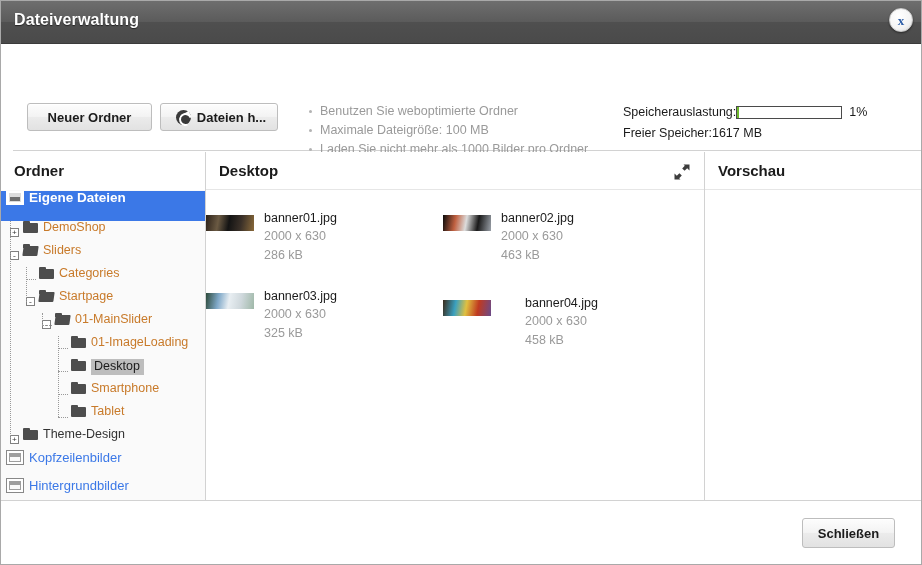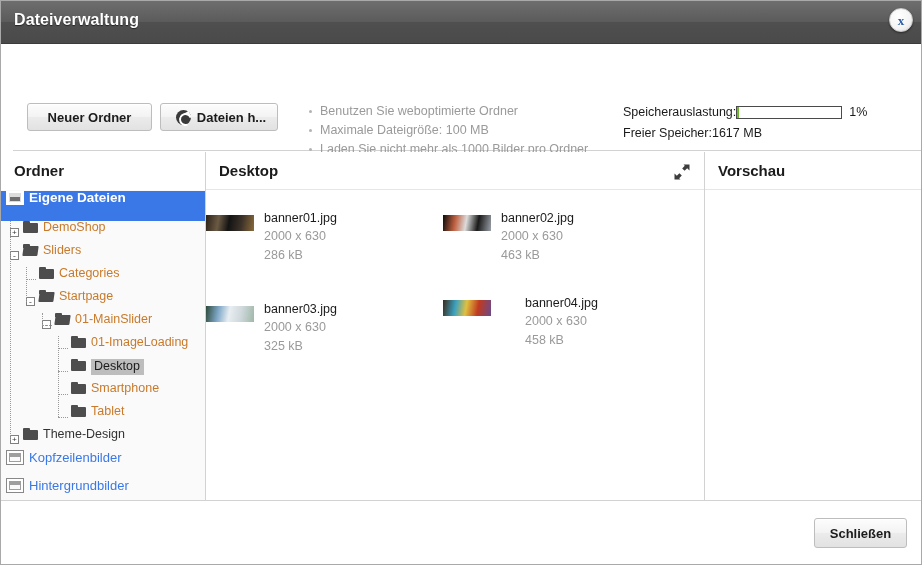--- a/index.html
+++ b/index.html
@@ -288,21 +288,21 @@
     position: relative;
   }
 
   
   .footer {
     position: absolute; left: 0; right: 0; bottom: 0; height: 64px;
     background: #fff;
     border-top: 1px solid #d2d2d2;
   }
   #btn-close {
-    position: absolute; right: 14px; top: 17px;
+    position: absolute; right: 26px; top: 17px;
     width: 93px; height: 30px;
   }
 </style>
 </head>
 <body>
 
 <div id="app">
 
   <div class="titlebar">
     <div class="titlebar-title">Dateiverwaltung</div>
@@ -466,21 +466,21 @@
             </span>
           </div>
           <div class="file-cell" style="left: 237px; top: 0px;">
             <span class="thumb" style="background: linear-gradient(100deg, rgb(10, 10, 10) 0%, rgb(192, 96, 64) 26%, rgb(220, 220, 220) 48%, rgb(26, 26, 26) 72%, rgb(154, 160, 168) 100%);"></span>
             <span class="file-meta">
               <div class="file-name">banner02.jpg</div>
               <div class="file-dim">2000 x 630</div>
               <div class="file-size">463 kB</div>
             </span>
           </div>
-          <div class="file-cell" style="left: 0px; top: 91px;">
+          <div class="file-cell" style="left: 0px; top: 78px;">
             <span class="thumb" style="background: linear-gradient(100deg, rgb(45, 74, 58) 0%, rgb(127, 168, 200) 26%, rgb(232, 238, 242) 48%, rgb(207, 216, 220) 72%, rgb(159, 184, 168) 100%);"></span>
             <span class="file-meta">
               <div class="file-name">banner03.jpg</div>
               <div class="file-dim">2000 x 630</div>
               <div class="file-size">325 kB</div>
             </span>
           </div>
           <div class="file-cell" style="left: 237px; top: 85px; gap: 24px;">
             <span class="thumb" style="background: linear-gradient(100deg, rgb(58, 42, 26) 0%, rgb(58, 160, 192) 26%, rgb(224, 192, 64) 48%, rgb(192, 58, 32) 72%, rgb(106, 74, 138) 100%);"></span>
             <span class="file-meta">

